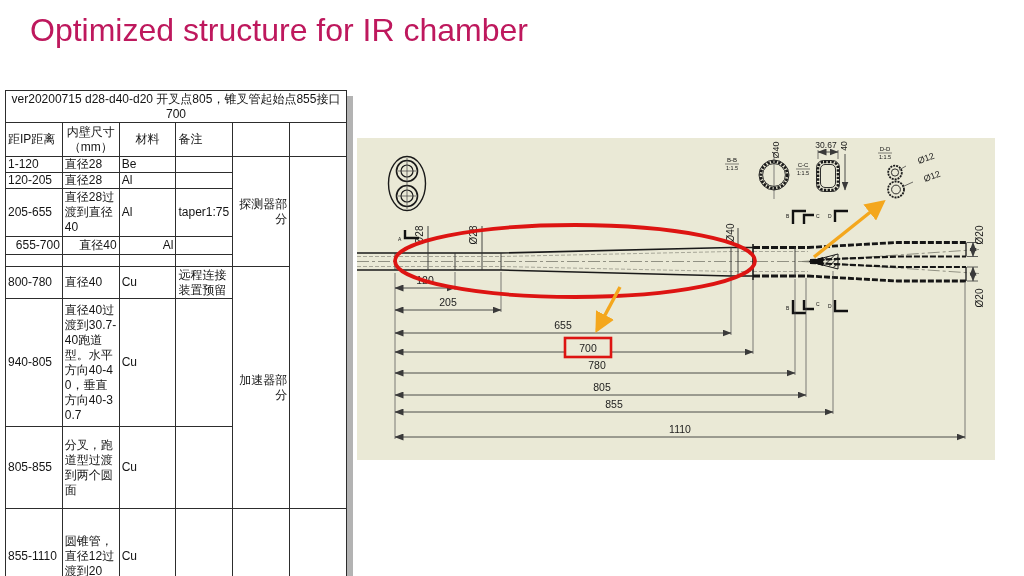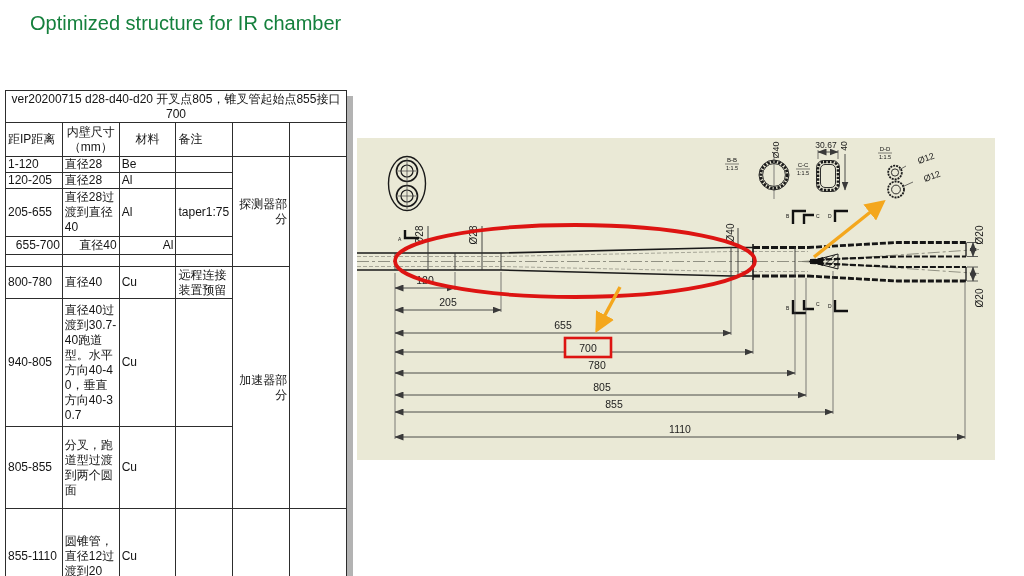--- a/index.html
+++ b/index.html
@@ -2,21 +2,21 @@
 <html><head>
 <meta charset="utf-8">
 <style>
   html,body{margin:0;padding:0;}
   body{
     width:1024px;height:576px;overflow:hidden;position:relative;
     background:#ffffff;font-family:"Liberation Sans","DejaVu Sans",sans-serif;
   }
   .slide-title{
     position:absolute;left:30px;top:12px;margin:0;
-    font-size:20px;font-weight:400;color:#15803d;letter-spacing:0px;
+    font-size:32px;font-weight:400;color:#be185d;letter-spacing:0px;
     font-family:"Liberation Sans",sans-serif;
   }
   
   .spec-table-wrap{
     position:absolute;left:5px;top:90px;
     box-shadow:6px 6px 0 #b3b3b3;
     background:#fff;
   }
   table.spec{
     border-collapse:collapse;table-layout:fixed;

